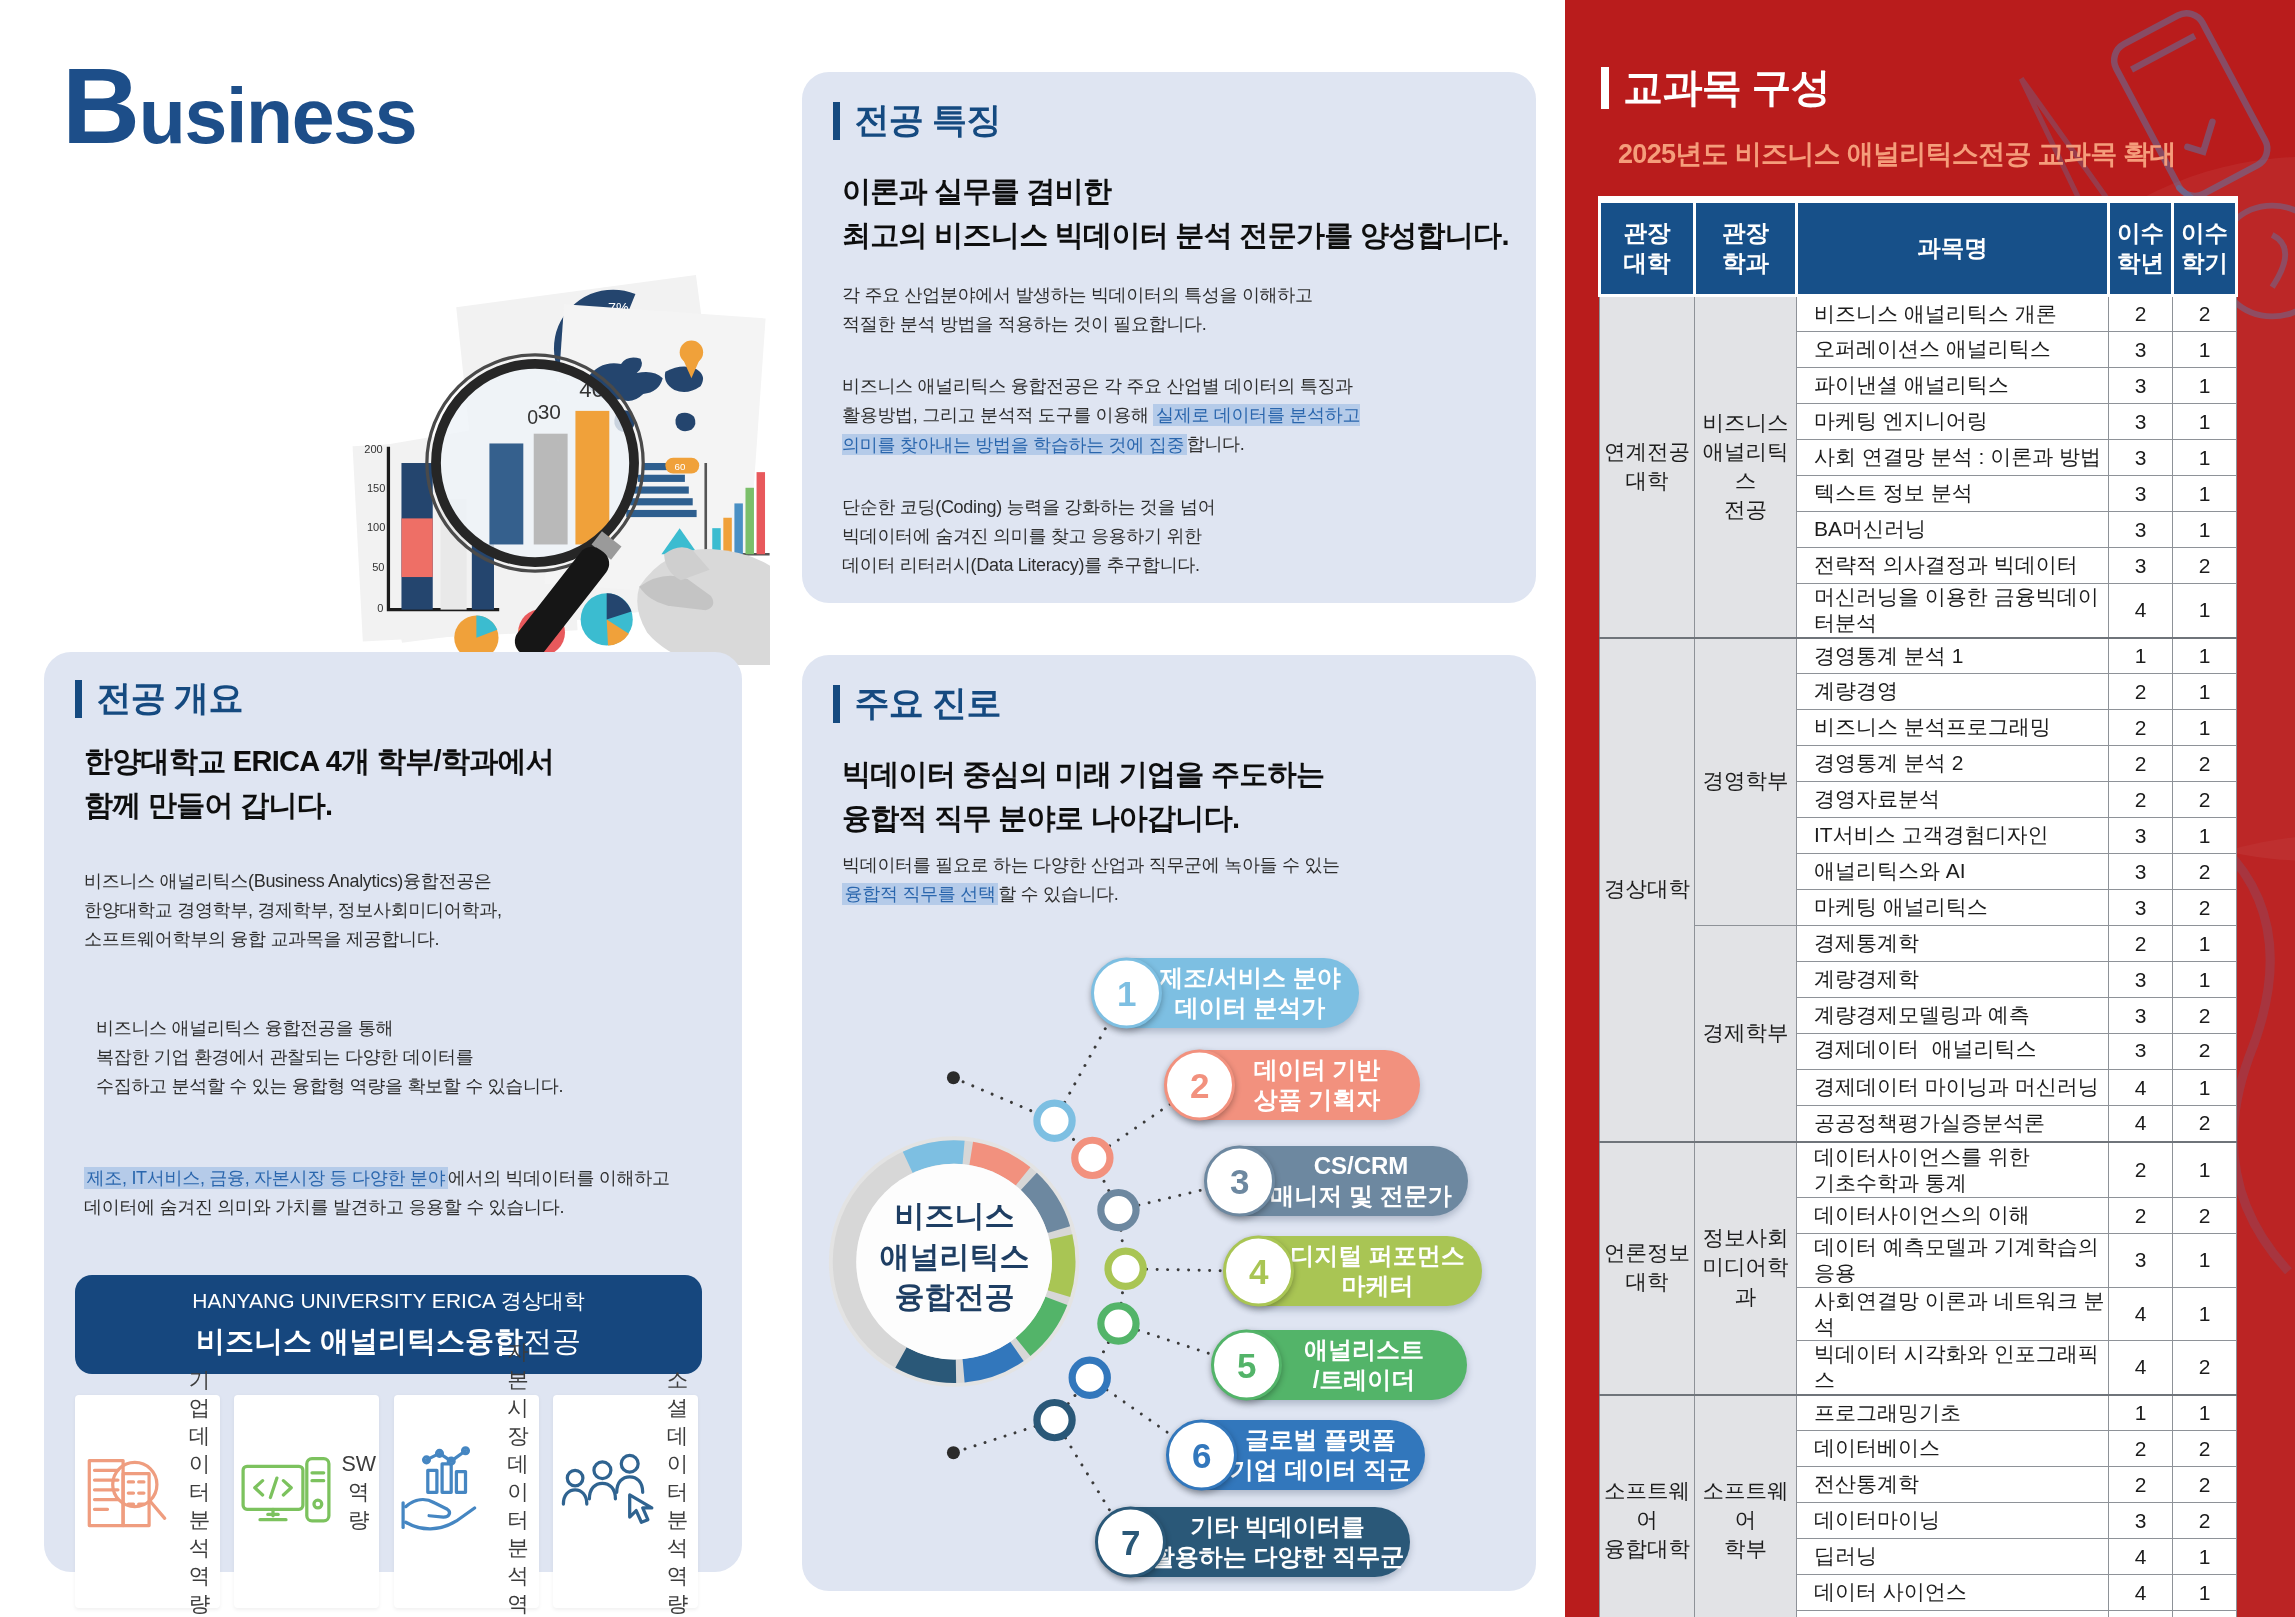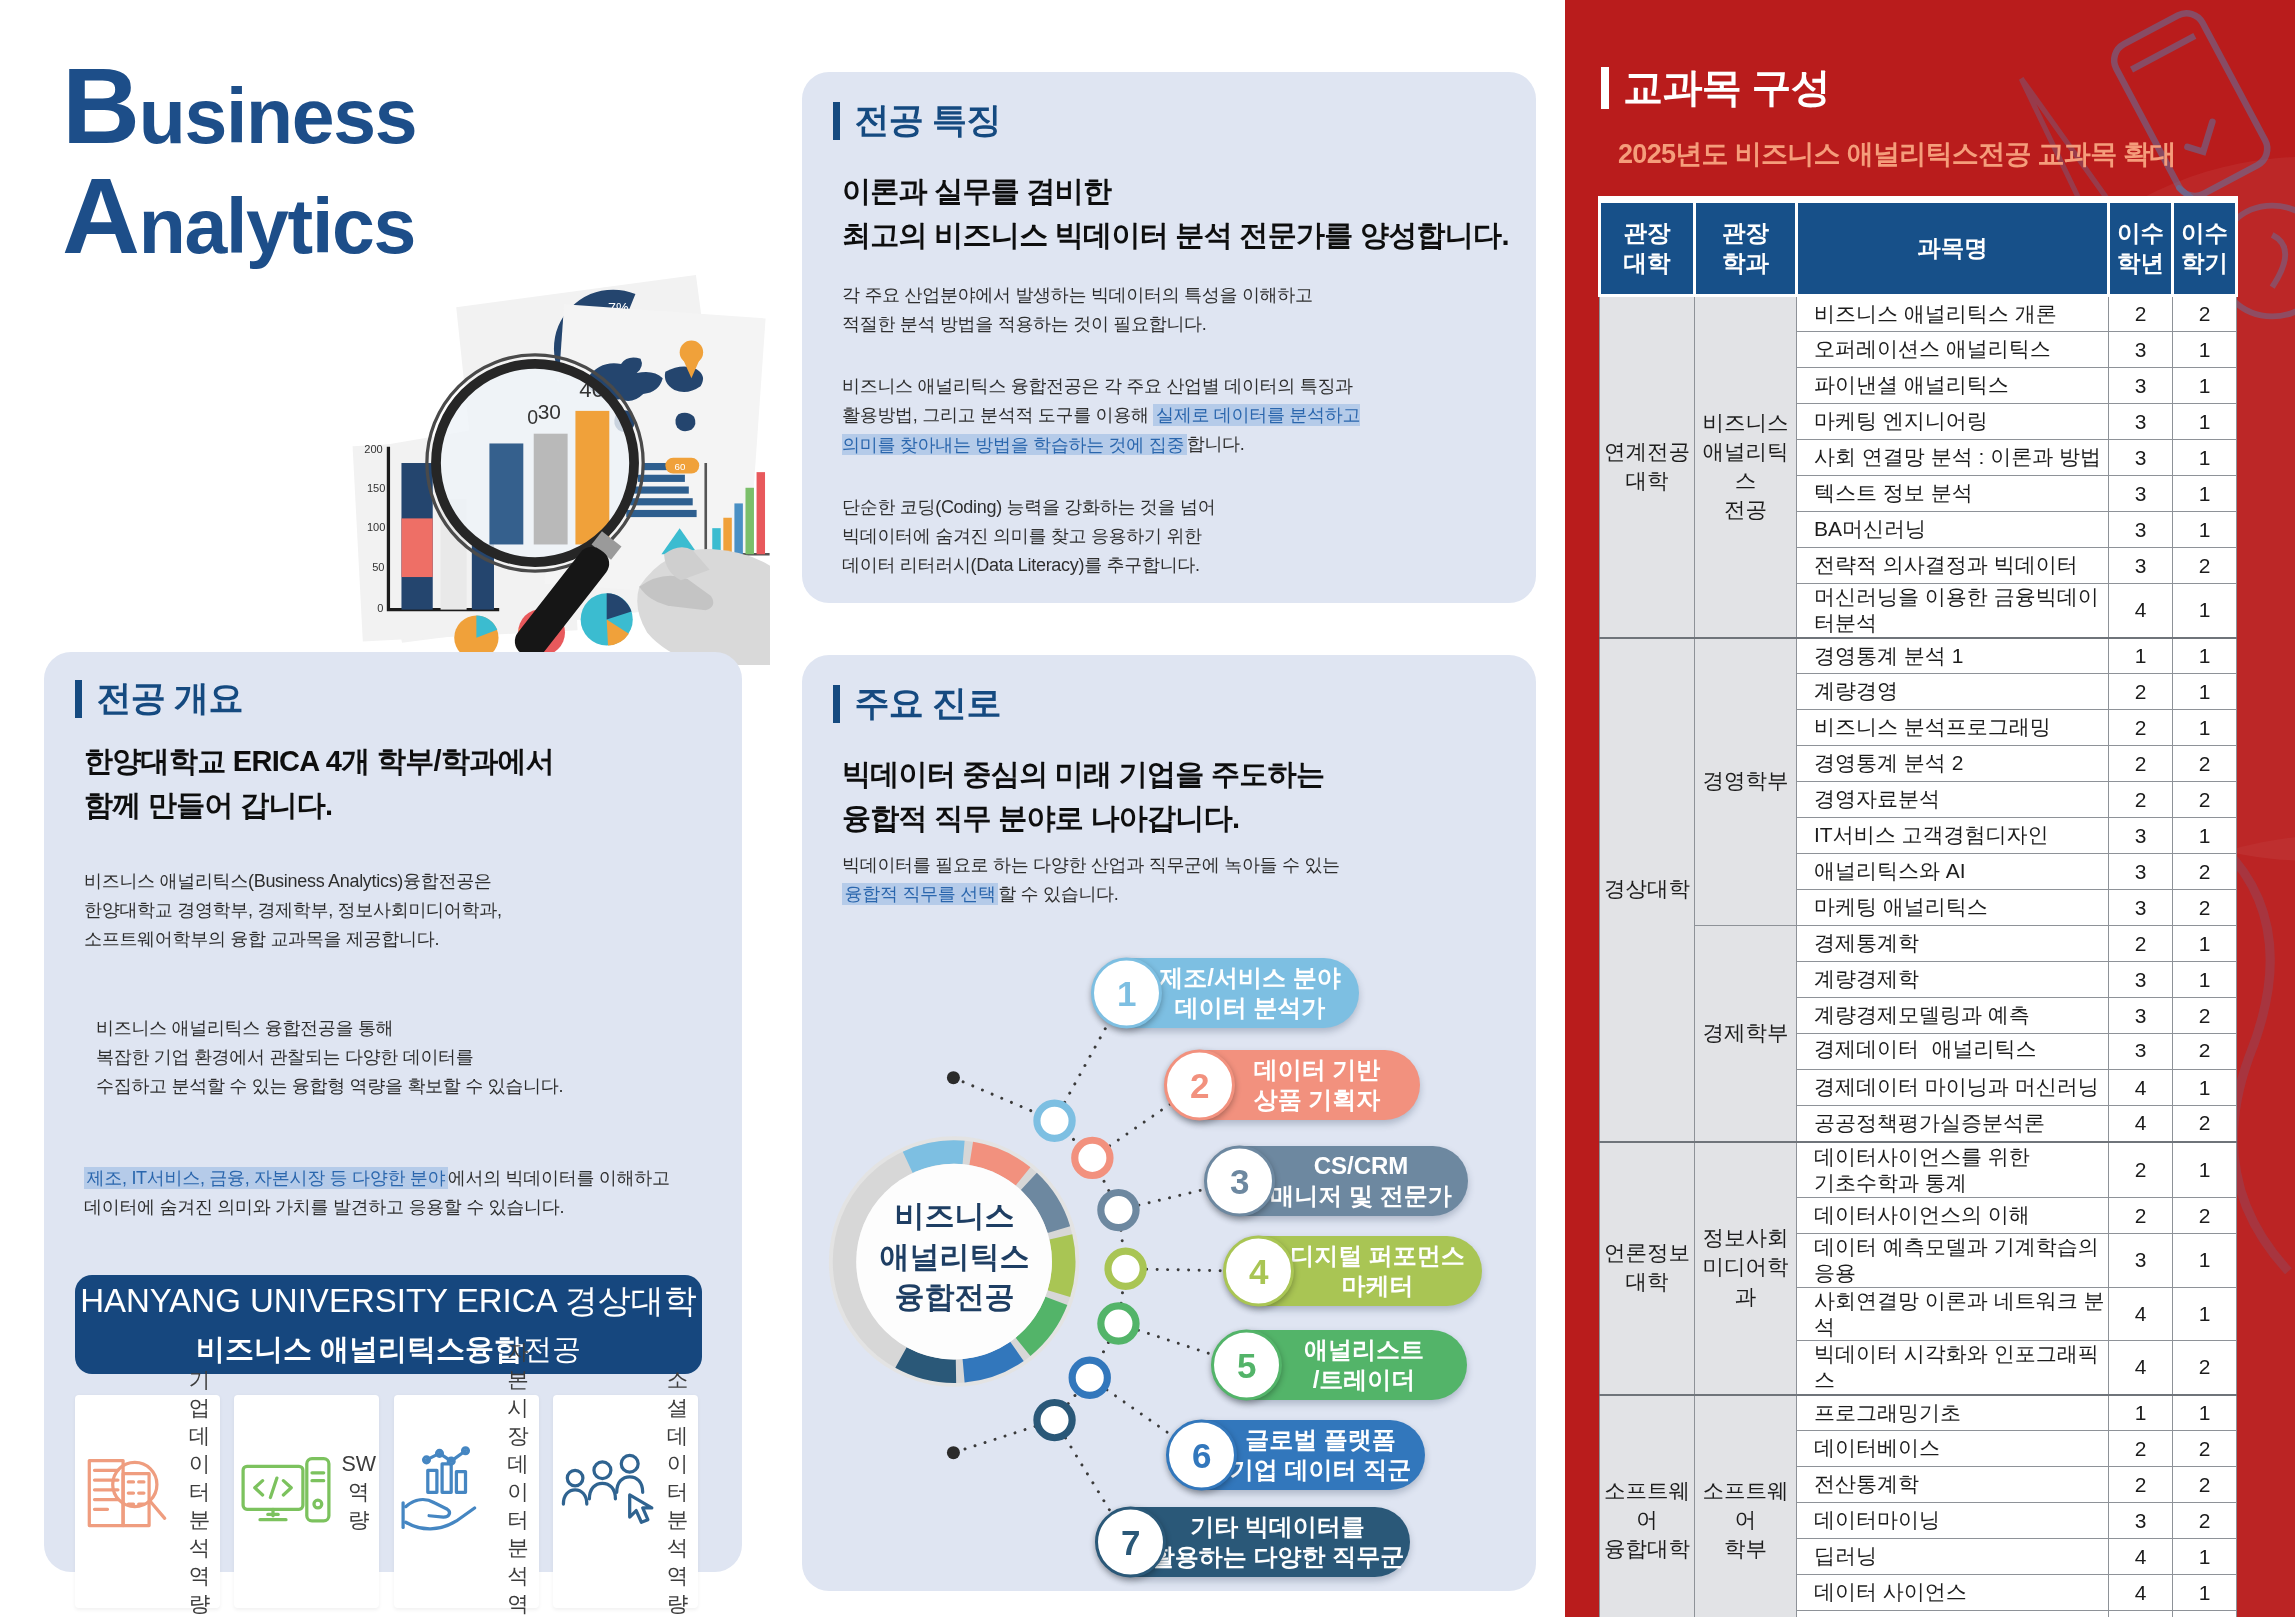--- a/index.html
+++ b/index.html
@@ -16,21 +16,21 @@
   .hl{background:#b5cbe9;color:#2a66ad;padding:0.7px 2.6px;}
 
   
   .logo{position:absolute;left:62px;top:51px;color:#1d4e89;font-weight:800;line-height:1.02;letter-spacing:-1.3px;}
   .logo .line{font-size:77px;}
   .logo .cap{font-size:108px;}
 
   
   .banner{position:absolute;background:#16477e;border-radius:17px;color:#fff;text-align:center;
           display:flex;flex-direction:column;justify-content:center;gap:6.5px;}
-  .banner .l1{font-size:33px;letter-spacing:0px;}
+  .banner .l1{font-size:21px;letter-spacing:0px;}
   .banner .l2{font-size:29px;}
   .banner .l2 b{font-weight:800;}
 
   
   .cap-row{position:absolute;display:flex;gap:14.3px;}
   .cap-card{width:145px;height:196px;background:#fff;border-radius:3.9px;display:flex;flex-direction:row;
             align-items:center;justify-content:flex-end;padding-bottom:17px;box-shadow:0 1.3px 3.9px rgba(0,0,0,0.06);}
   .cap-icon{flex:1;display:flex;align-items:center;justify-content:center;}
   .cap-label{font-size:21.5px;color:#3c3c3c;text-align:center;line-height:1.3;white-space:pre-line;}
 
@@ -58,21 +58,20 @@
   table.curr td.numc{background:#fff;text-align:center;}
   table.curr tr.group-start td{border-top:2.6px solid #6f747a;}
 
   svg text{font-family:"Liberation Sans","DejaVu Sans",sans-serif;}
 </style>
 </head>
 <body>
 
 <div class="logo">
   <div class="line"><span class="cap">B</span><span>usiness</span></div>
-  <div class="line"><span class="cap">A</span><span>nalytics</span></div>
 </div>
 
 <div class="abs" id="hero" style="left:274px;top:248px;width:496px;height:417px;">
 <svg width="496" height="417" viewBox="0 0 760 640" fill="none">
   <g transform="rotate(-3 300 300)">
     <path d="M130 300 L300 280 L290 90 L660 60 L700 560 L180 600 Z" fill="#f2f2f2"></path>
     <rect x="120" y="295" width="330" height="300" fill="#f2f2f2"></rect>
   </g>
   <g>
     <circle cx="520" cy="155" r="95" fill="#f2f2f2"></circle>

